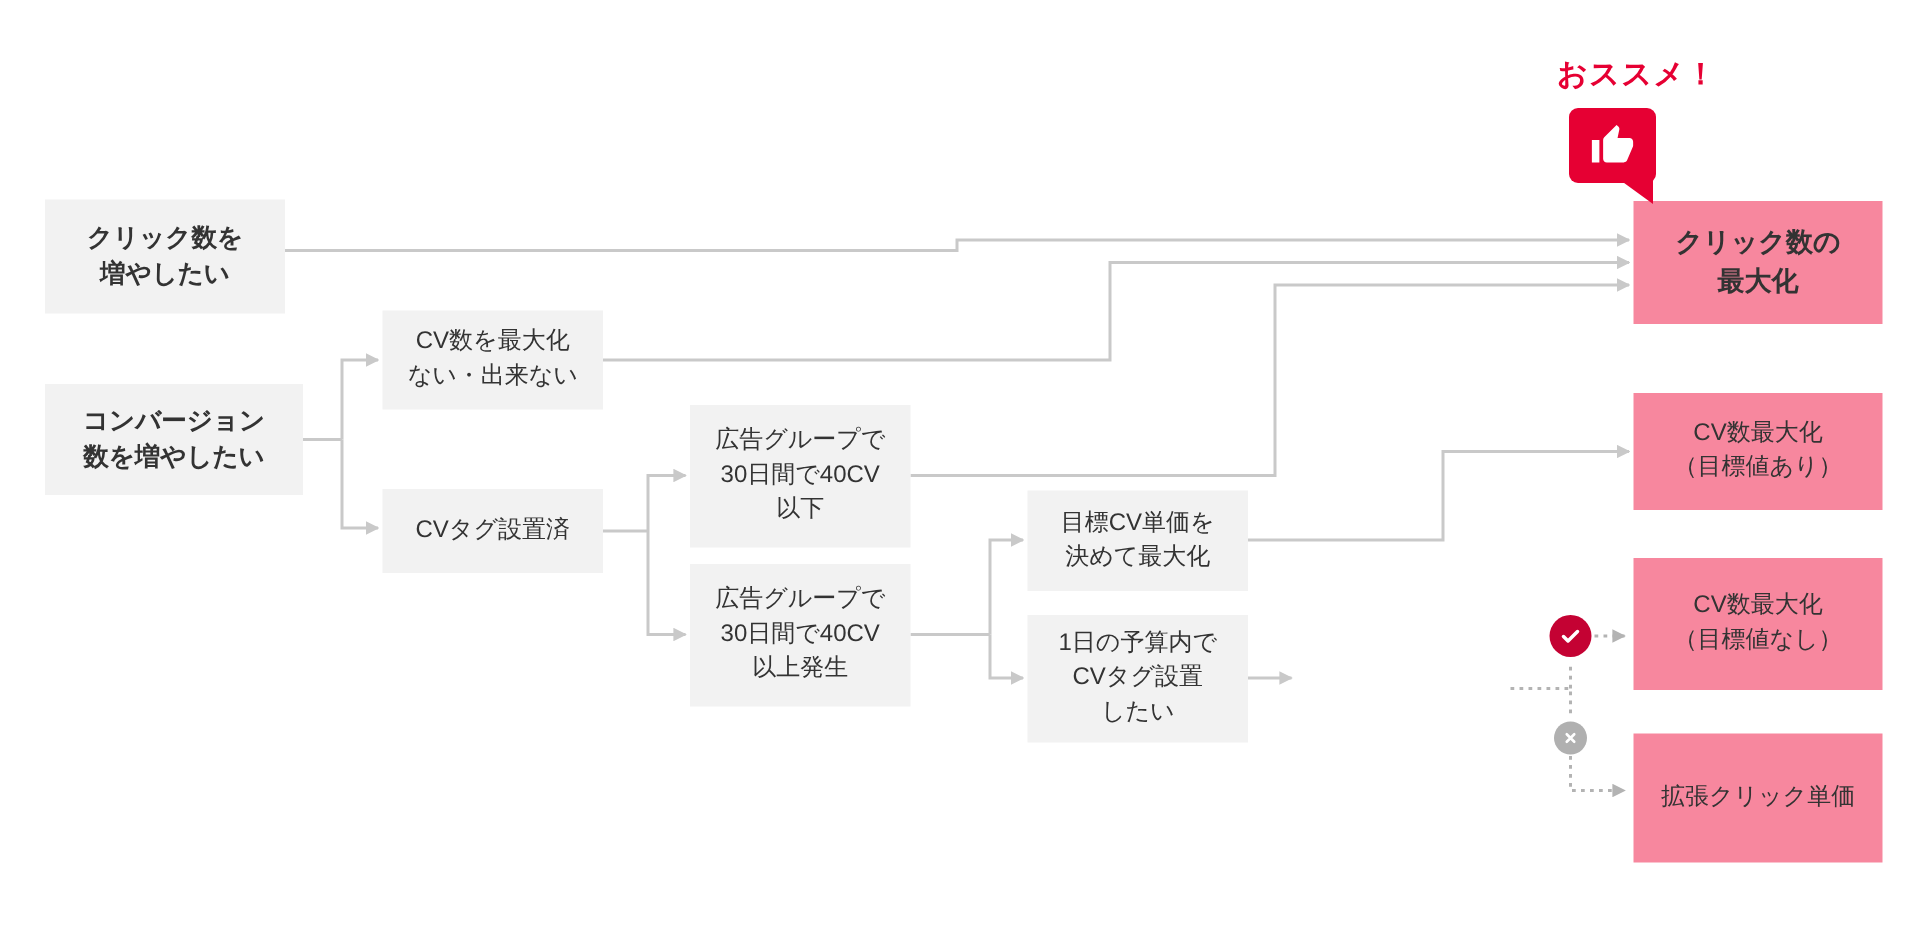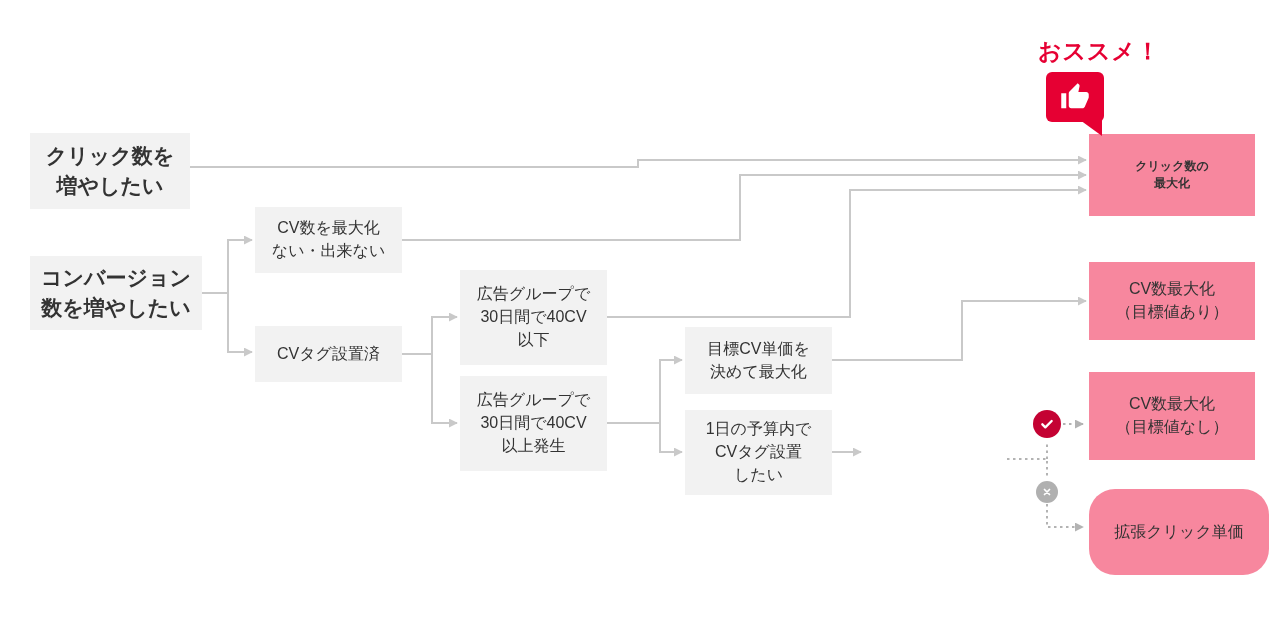--- a/index.html
+++ b/index.html
@@ -50,41 +50,41 @@
     justify-content:center;
     text-align:center;
     white-space:pre-line;
     font-size:16px;
     line-height:1.42;
     color:var(--text);
   }
   .gray{background:var(--gray-box);}
   .pink{background:var(--pink-box);}
   .bold{font-weight:bold;}
-  .fs17{font-size:21px;}
-  .fs18{font-size:12px;}
+  .fs17{font-size:17px;}
+  .fs18{font-size:18px;}
 
   .n-want-clicks        {left:30px;  top:133px; width:160px; height:76px;}
   .n-want-conversions   {left:30px;  top:256px; width:172px; height:74px;}
   .n-no-cv-tag          {left:255px; top:207px; width:147px; height:66px;}
   .n-cv-tag-installed   {left:255px; top:326px; width:147px; height:56px;}
   .n-adgroup-less       {left:460px; top:270px; width:147px; height:95px;}
   .n-adgroup-more       {left:460px; top:376px; width:147px; height:95px;}
   .n-target-cpa         {left:685px; top:327px; width:147px; height:67px;}
   .n-budget             {left:685px; top:410px; width:147px; height:85px;}
   .n-campaign           {left:864px; top:419px; width:143px; height:80px;}
   .n-max-clicks         {left:1089px;top:134px; width:166px; height:82px;}
   .n-cv-with-target     {left:1089px;top:262px; width:166px; height:78px;}
   .n-cv-without-target  {left:1089px;top:372px; width:166px; height:88px;}
-  .n-enhanced-cpc       {left:1089px;top:489px; width:180px; height:86px;border-radius:26px;}
+  .n-enhanced-cpc       {left:1089px;top:489px; width:166px; height:86px;}
 
   .recommend-label{
     position:absolute;
     left:1038px; top:36px;
-    font-size:23px;
+    font-size:20px;
     font-weight:bold;
     color:var(--accent-red);
     letter-spacing:1px;
   }
   .badge{
     position:absolute;
     left:1046px; top:72px;
     width:58px; height:50px;
     background:var(--accent-red);
     border-radius:6px;

